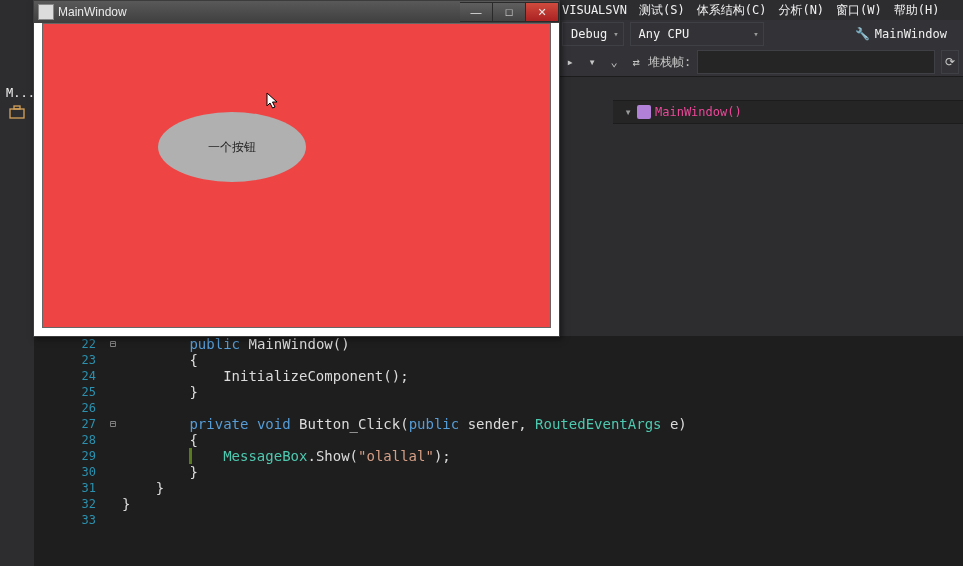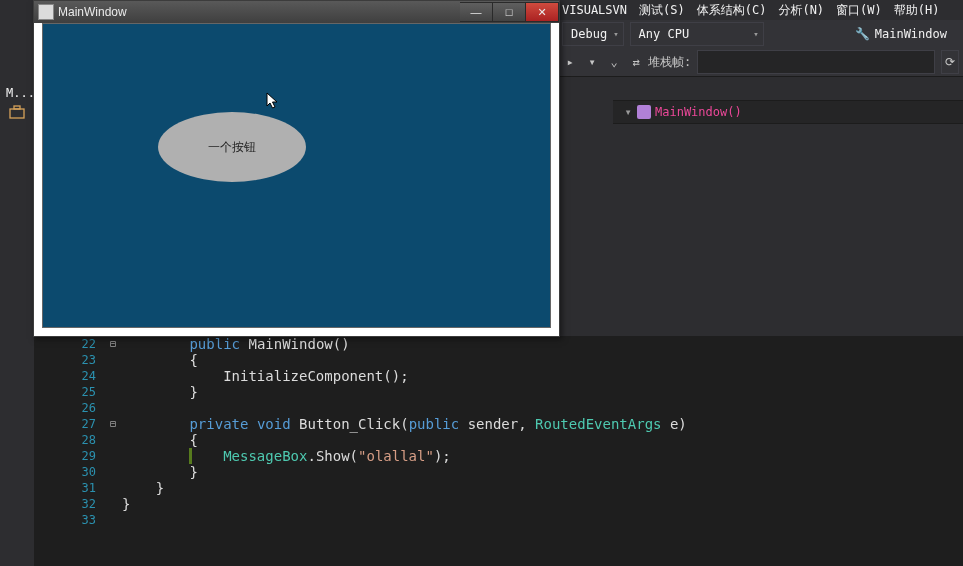--- a/index.html
+++ b/index.html
@@ -38,21 +38,21 @@
   .str{color:#d69d85;}
   .punc{color:#dcdcdc;}
   
   .appwin{position:absolute;top:0;left:33px;width:525px;height:335px;background:#fff;border:1px solid #3c3c3c;box-shadow:2px 2px 6px rgba(0,0,0,.5);}
   .titlebar{height:22px;background:linear-gradient(#595959,#3f3f3f);display:flex;align-items:center;color:#eaeaea;font-family:"Segoe UI","Microsoft YaHei",sans-serif;font-size:12px;}
   .titlebar .icn{width:14px;height:14px;margin:0 4px;background:#dcdcdc;border:1px solid #888;}
   .titlebar .title{flex:1;}
   .winbtns{display:flex;height:20px;}
   .winbtn{width:32px;height:18px;display:flex;align-items:center;justify-content:center;font-size:11px;color:#eaeaea;border:1px solid #2a2a2a;border-left:none;background:linear-gradient(#5f5f5f,#434343);}
   .winbtn.close{background:linear-gradient(#d04b3e,#a22);}  
-  .client{position:absolute;top:22px;left:8px;right:8px;bottom:8px;background:#0c4a6e;border:1px solid #666;padding-left:15px;}
+  .client{position:absolute;top:22px;left:8px;right:8px;bottom:8px;background:#ef4444;border:1px solid #666;padding-left:15px;}
   .ellbtn{position:absolute;top:88px;left:115px;width:148px;height:70px;border-radius:50%;background:#b0b0b0;display:flex;align-items:center;justify-content:center;font-family:"Microsoft YaHei",sans-serif;font-size:12px;color:#222;}
   .cursor{position:absolute;top:68px;left:223px;width:14px;height:18px;}
 </style>
 </head>
 <body>
 
 <div class="menubar" style="left:556px;">
   <div class="mitem">VISUALSVN</div>
   <div class="mitem">测试(S)</div>
   <div class="mitem">体系结构(C)</div>

